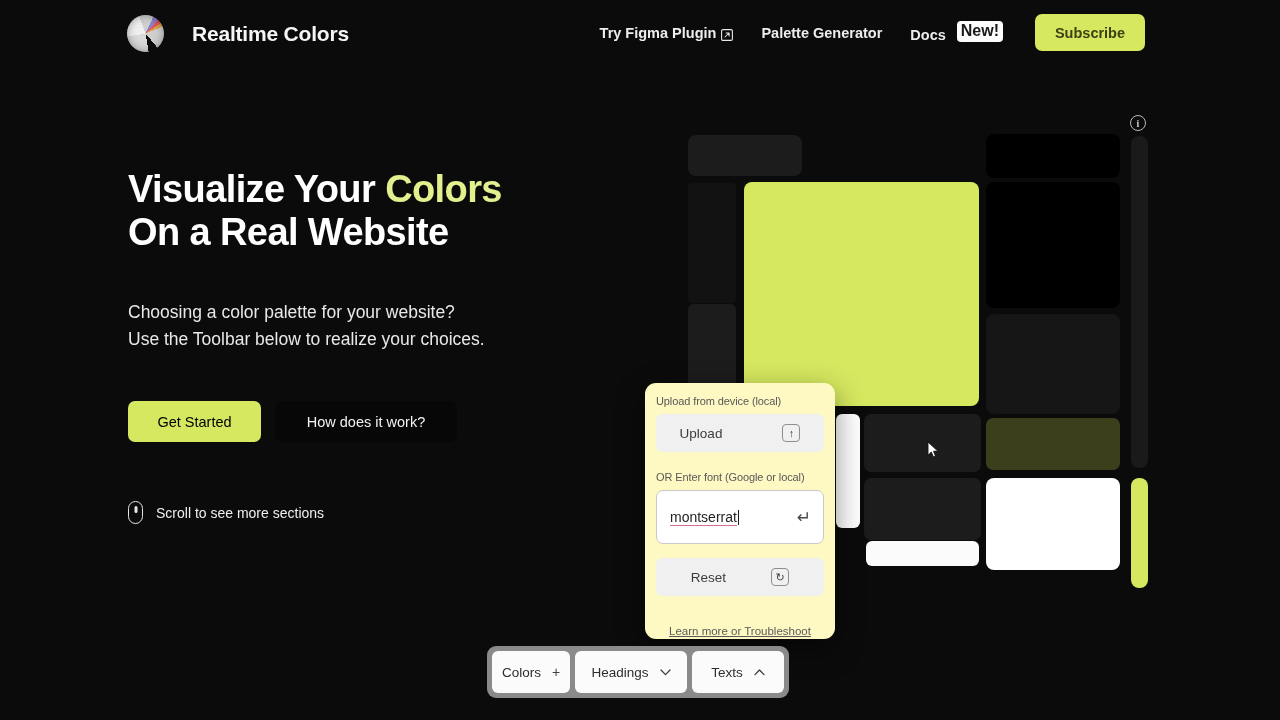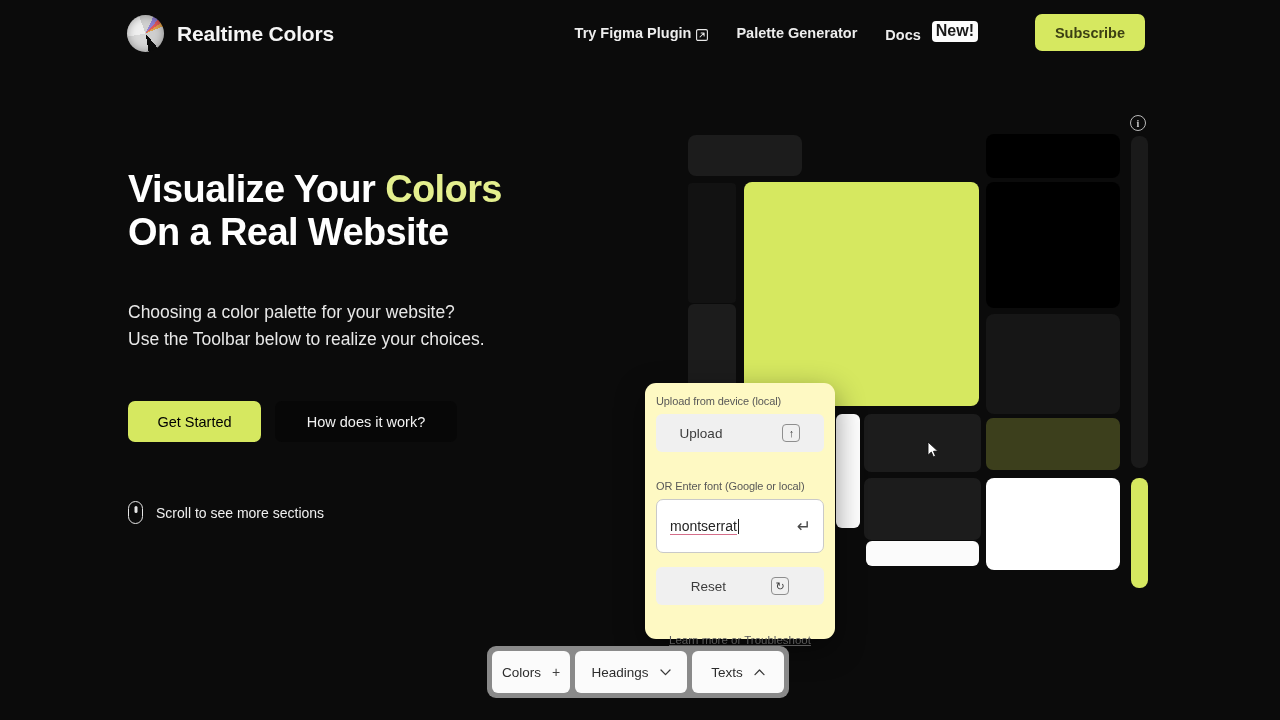--- a/index.html
+++ b/index.html
@@ -11,21 +11,21 @@
   }
   #root { position: relative; width: 1280px; height: 720px; background: #0b0b0b; }
 
   
   .header {
     position: absolute; top: 0; left: 0; width: 1280px; height: 66px;
     display: flex; align-items: center;
   }
   .brand {
     position: absolute; left: 127px; top: 15px;
-    display: flex; align-items: center; gap: 13px;
+    display: flex; align-items: center; gap: 28px;
   }
   .brand-logo {
     width: 37px; height: 37px; border-radius: 50%;
     background:
       conic-gradient(from 140deg,
         #0d0d0d 0deg 30deg,
         #d9d9d9 30deg 120deg,
         #efefef 120deg 200deg,
         #cfcfcf 200deg 245deg,
         #8f7fd0 245deg 262deg,
@@ -129,21 +129,21 @@
     height: 38px; background: #f0f0f0; border-radius: 6px;
     display: flex; align-items: center; justify-content: center; gap: 60px;
     cursor: pointer; position: relative;
   }
   .popup-row-label { font-size: 13.5px; color: #3c3c3c; }
   .key-box {
     width: 18px; height: 18px; border: 1.2px solid #8e8e8e; border-radius: 4px;
     display: flex; align-items: center; justify-content: center;
     color: #3a3a3a; font-size: 11px; line-height: 1;
   }
-  .popup-label2 { font-size: 11px; color: #585858; margin: 28px 0 7px 0; letter-spacing: -0.1px; }
+  .popup-label2 { font-size: 11px; color: #585858; margin: 19px 0 7px 0; letter-spacing: -0.1px; }
   .font-input {
     height: 54px; border: 1.2px solid #c9c9c9; border-radius: 7px;
     background: #fff; display: flex; align-items: center;
     padding: 0 11px 0 13px; position: relative;
   }
   .font-input-value {
     font-size: 14px; color: #242424;
     border-bottom: 1.4px solid #d46e8a;
     position: relative;
   }
@@ -210,21 +210,21 @@
       <div class="nav-gap"></div>
       <div class="nav-link">
         <span>Palette Generator</span>
       </div>
       <div class="nav-gap"></div>
       <div class="nav-link">
         <span>Docs</span>
         <span class="badge-new">New!</span>
       </div>
       <div class="nav-gap"></div>
-      <div style="position:relative;width:114px;height:37px;margin-left:25px;">
+      <div style="position:relative;width:114px;height:37px;">
         <button class="subscribe-btn">Subscribe</button>
       </div>
     </div>
   </div>
 
   <div>
     <div class="mock" style="left:688px;top:135px;width:114px;height:41px;background:#1c1c1c;border-radius:8px;"></div>
     <div class="mock" style="left:688px;top:183px;width:48px;height:120px;background:#121212;border-radius:4px;"></div>
     <div class="mock" style="left:688px;top:304px;width:48px;height:96px;background:#1c1c1c;border-radius:6px;"></div>
     <div class="mock" style="left:744px;top:182px;width:235px;height:224px;background:#d6e860;border-radius:8px;"></div>

